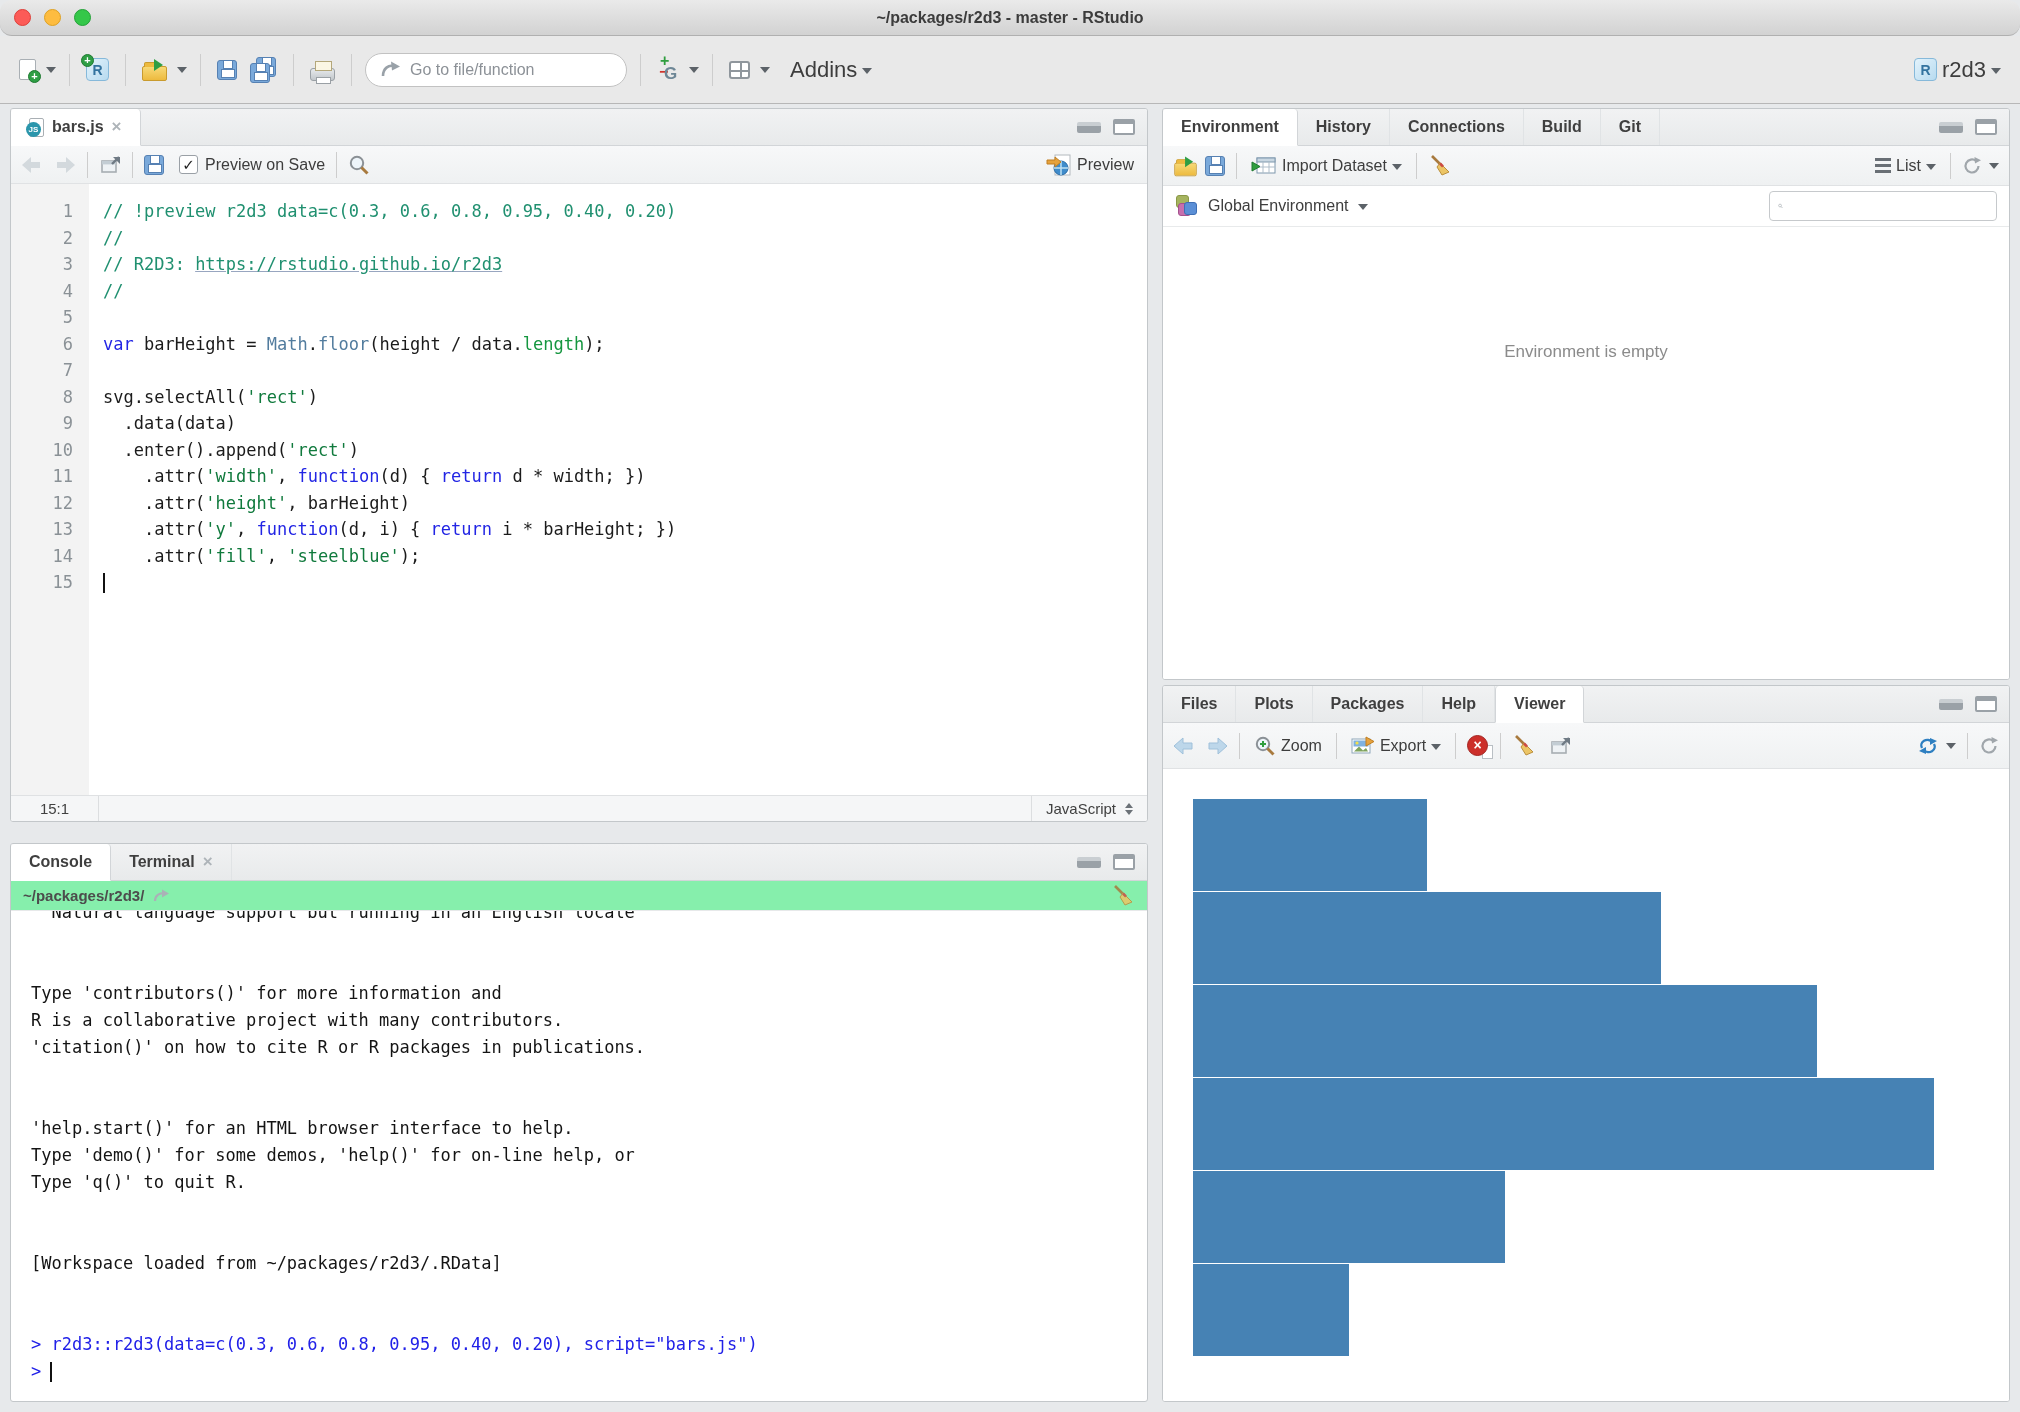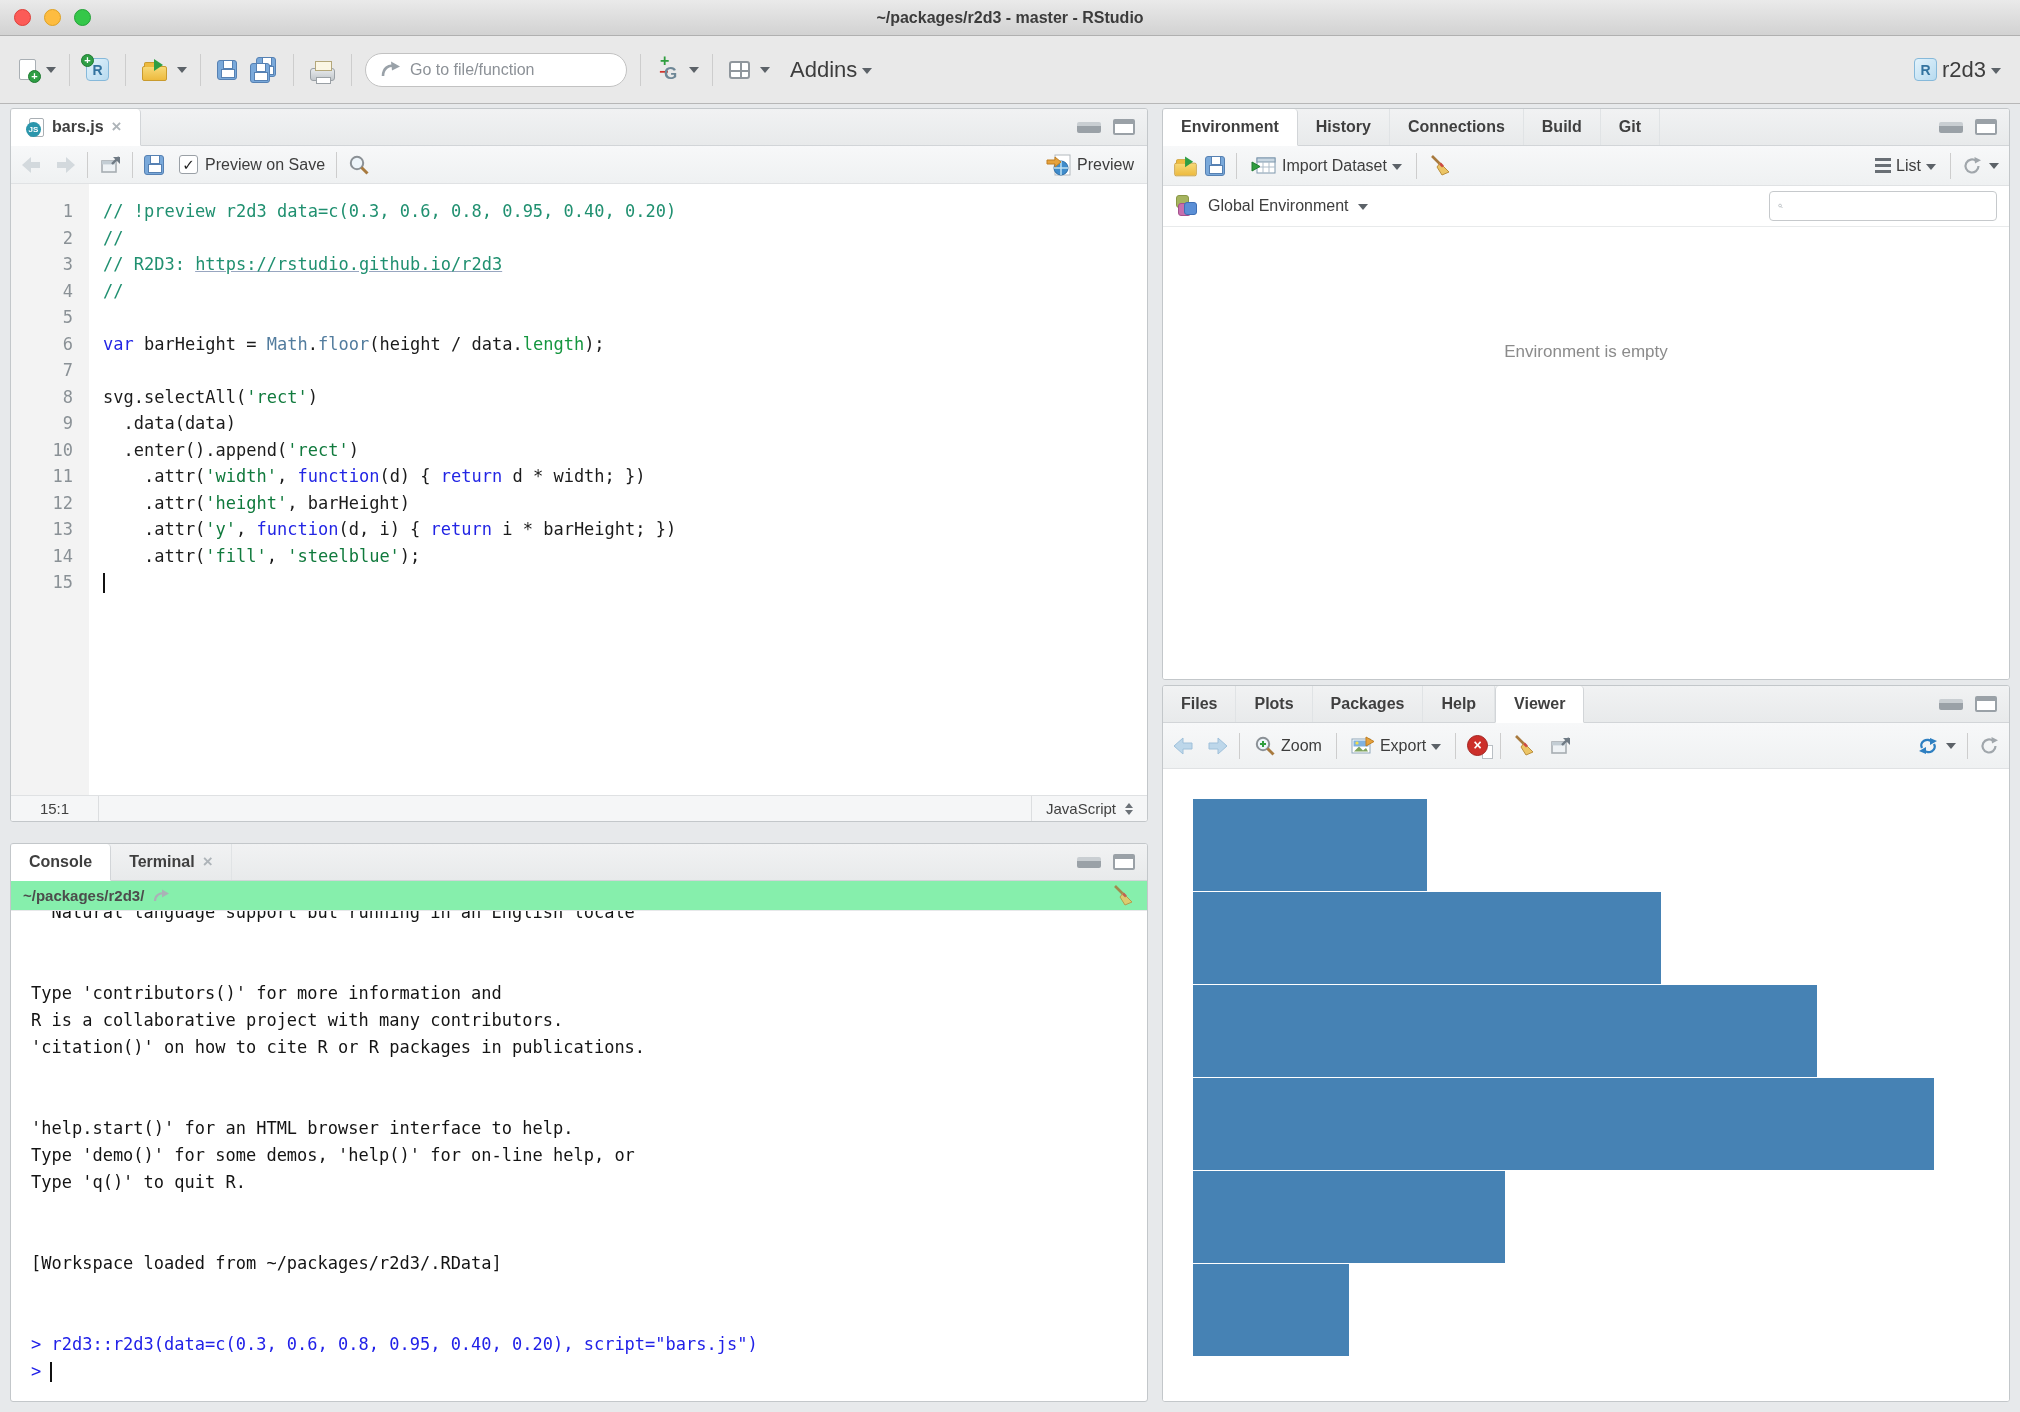--- a/index.html
+++ b/index.html
@@ -1,20 +1,20 @@
 <!DOCTYPE html>
 <html><head>
 <meta charset="utf-8">
 <style>
   *{margin:0;padding:0;box-sizing:border-box;}
   body{width:2020px;height:1412px;font-family:"Liberation Sans","DejaVu Sans",sans-serif;background:#e7e9eb;overflow:hidden;}
   .app{position:relative;width:2020px;height:1412px;}
 
   
-  .titlebar{height:36px;background:linear-gradient(#eaeaea,#d2d2d2);border-bottom:1px solid #b0b0b0;display:flex;align-items:center;justify-content:center;position:relative;}
+  .titlebar{height:36px;background:linear-gradient(#eaeaea,#d2d2d2);border-bottom:1px solid #b0b0b0;display:flex;align-items:center;justify-content:center;position:relative;border-radius:12px;}
   .traffic{position:absolute;left:14px;top:9px;display:flex;gap:13px;}
   .light{width:17px;height:17px;border-radius:50%;display:inline-block;}
   .light.red{background:#fc5b57;border:1px solid #dd3f39;}
   .light.yellow{background:#fdbc40;border:1px solid #dea123;}
   .light.green{background:#34c749;border:1px solid #24a138;}
   .wtitle{font-size:16px;font-weight:600;color:#3c3c3c;}
 
   
   .main-toolbar{height:68px;background:#e9e9e9;border-bottom:1px solid #b7b7b7;display:flex;align-items:center;padding:0 16px;gap:7px;}
   .tbtn{display:flex;align-items:center;gap:5px;padding:3px;border-radius:3px;}

